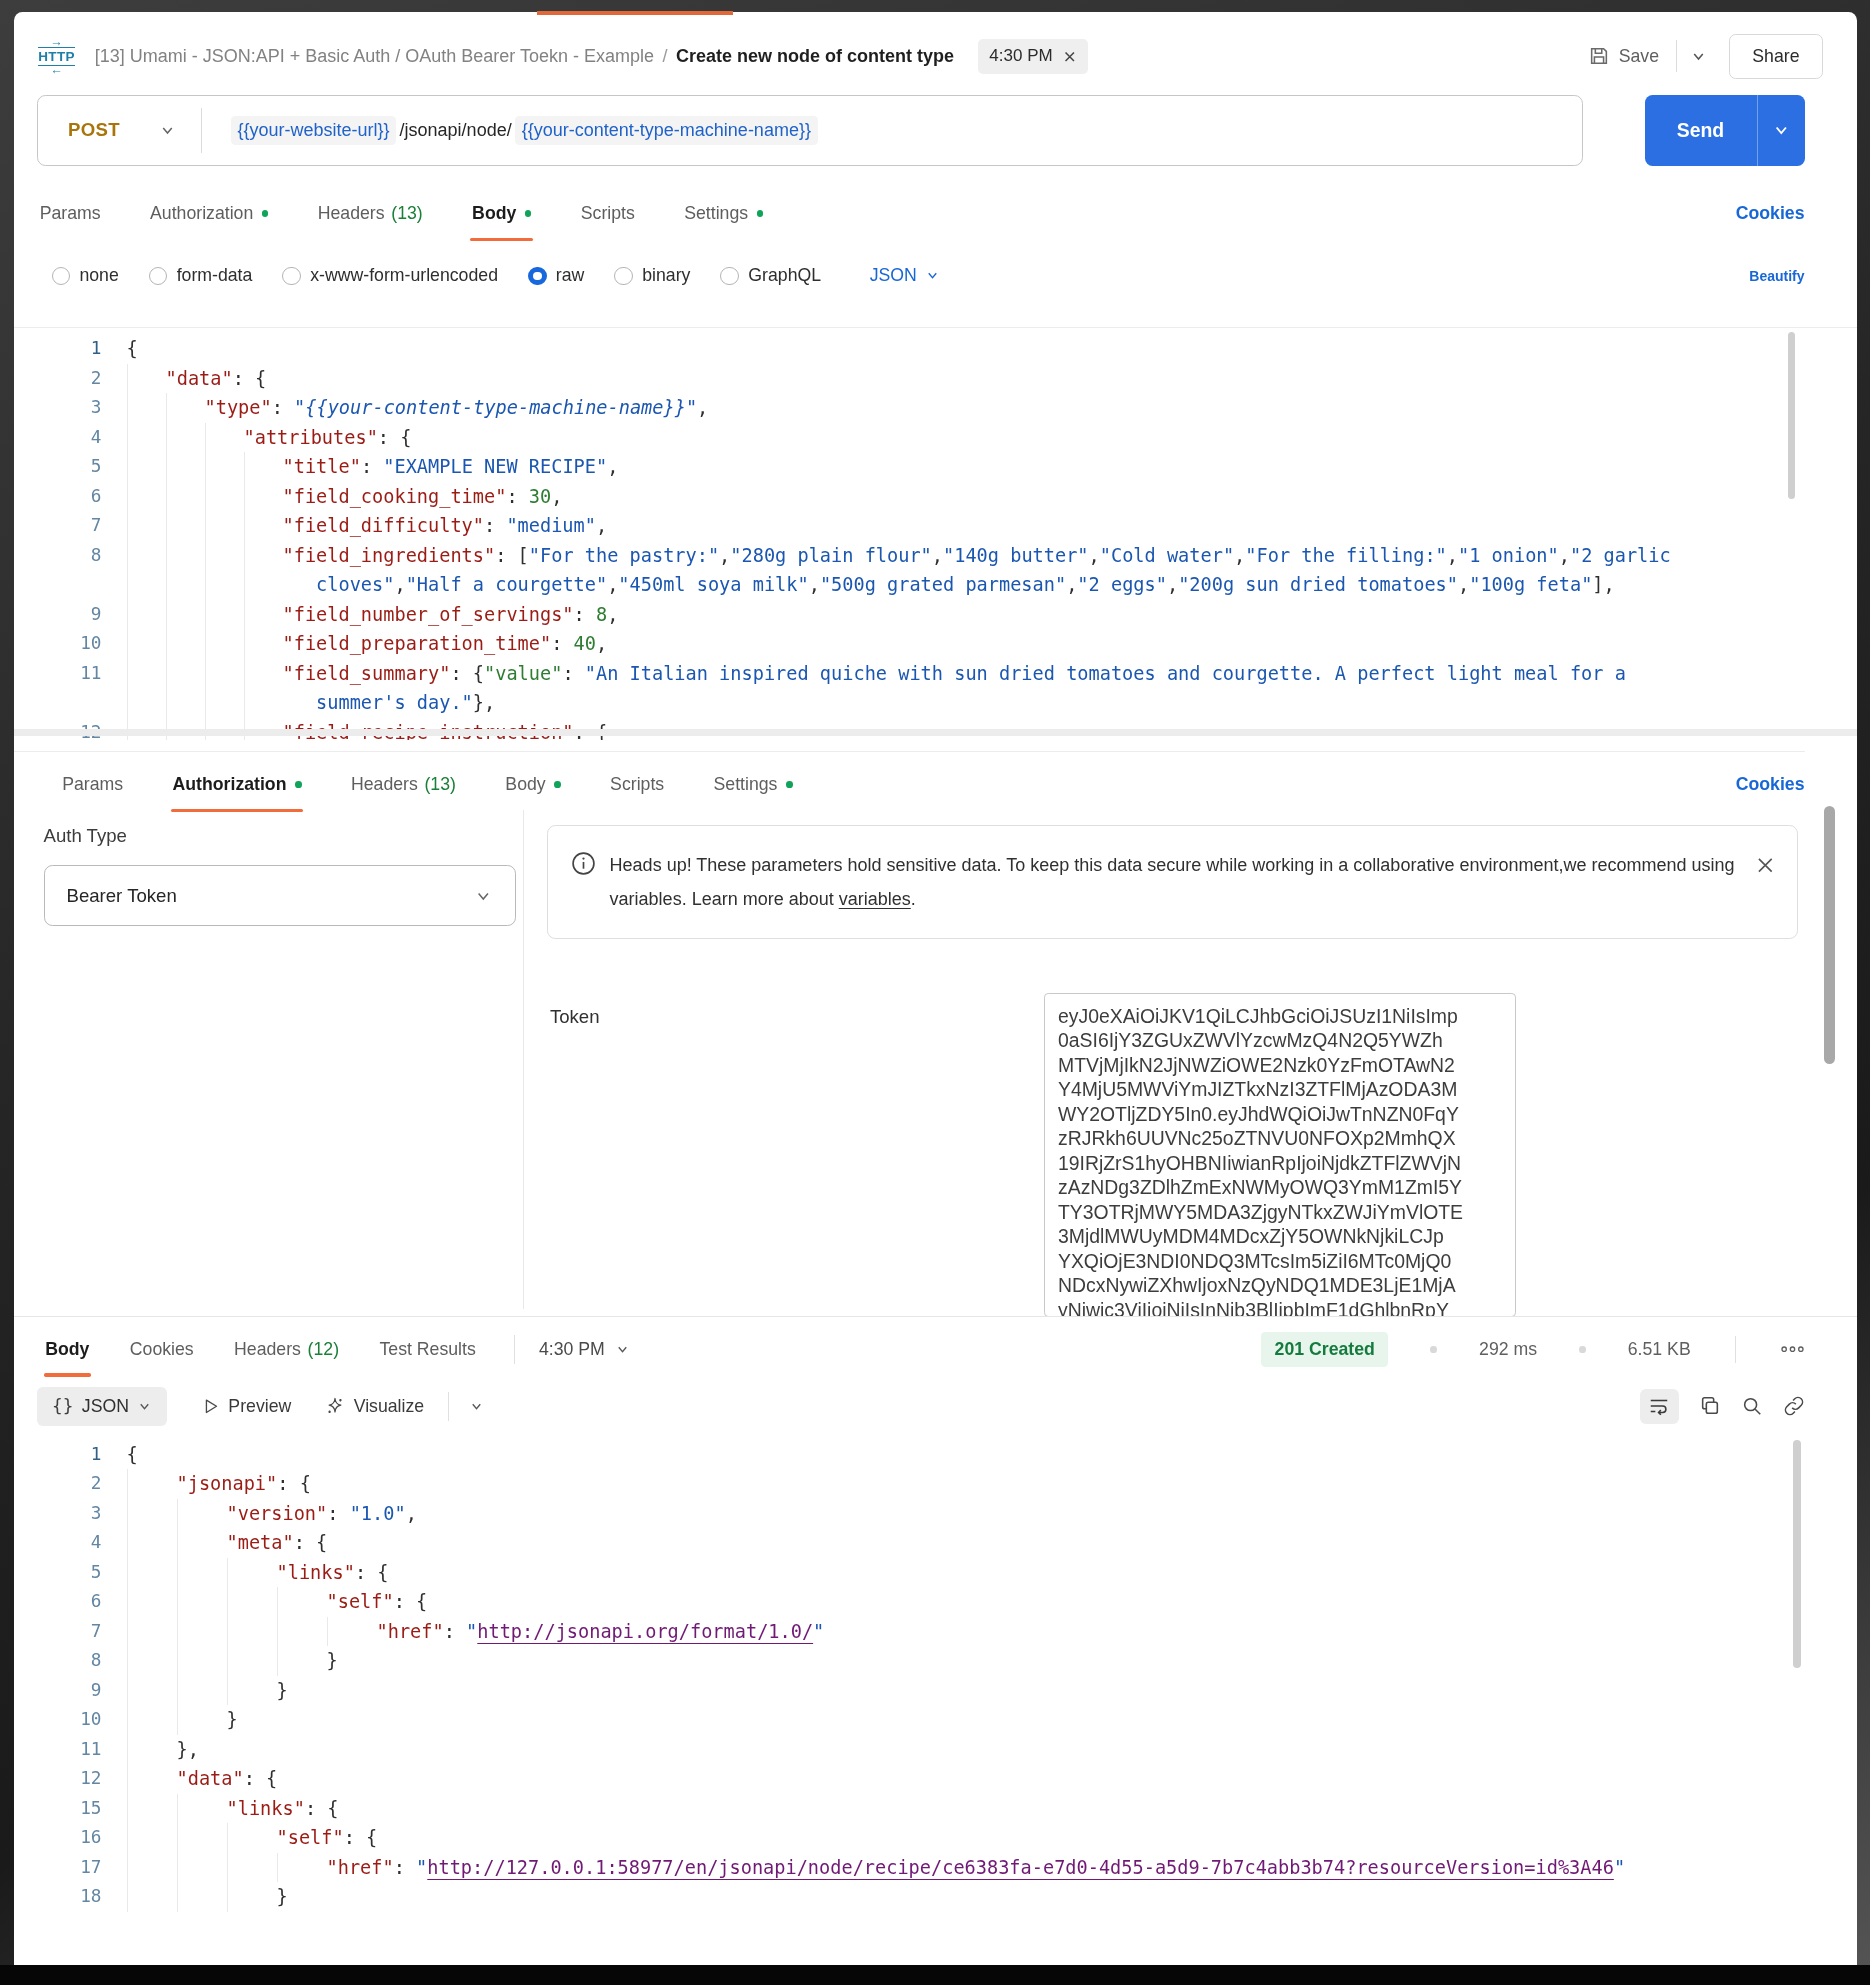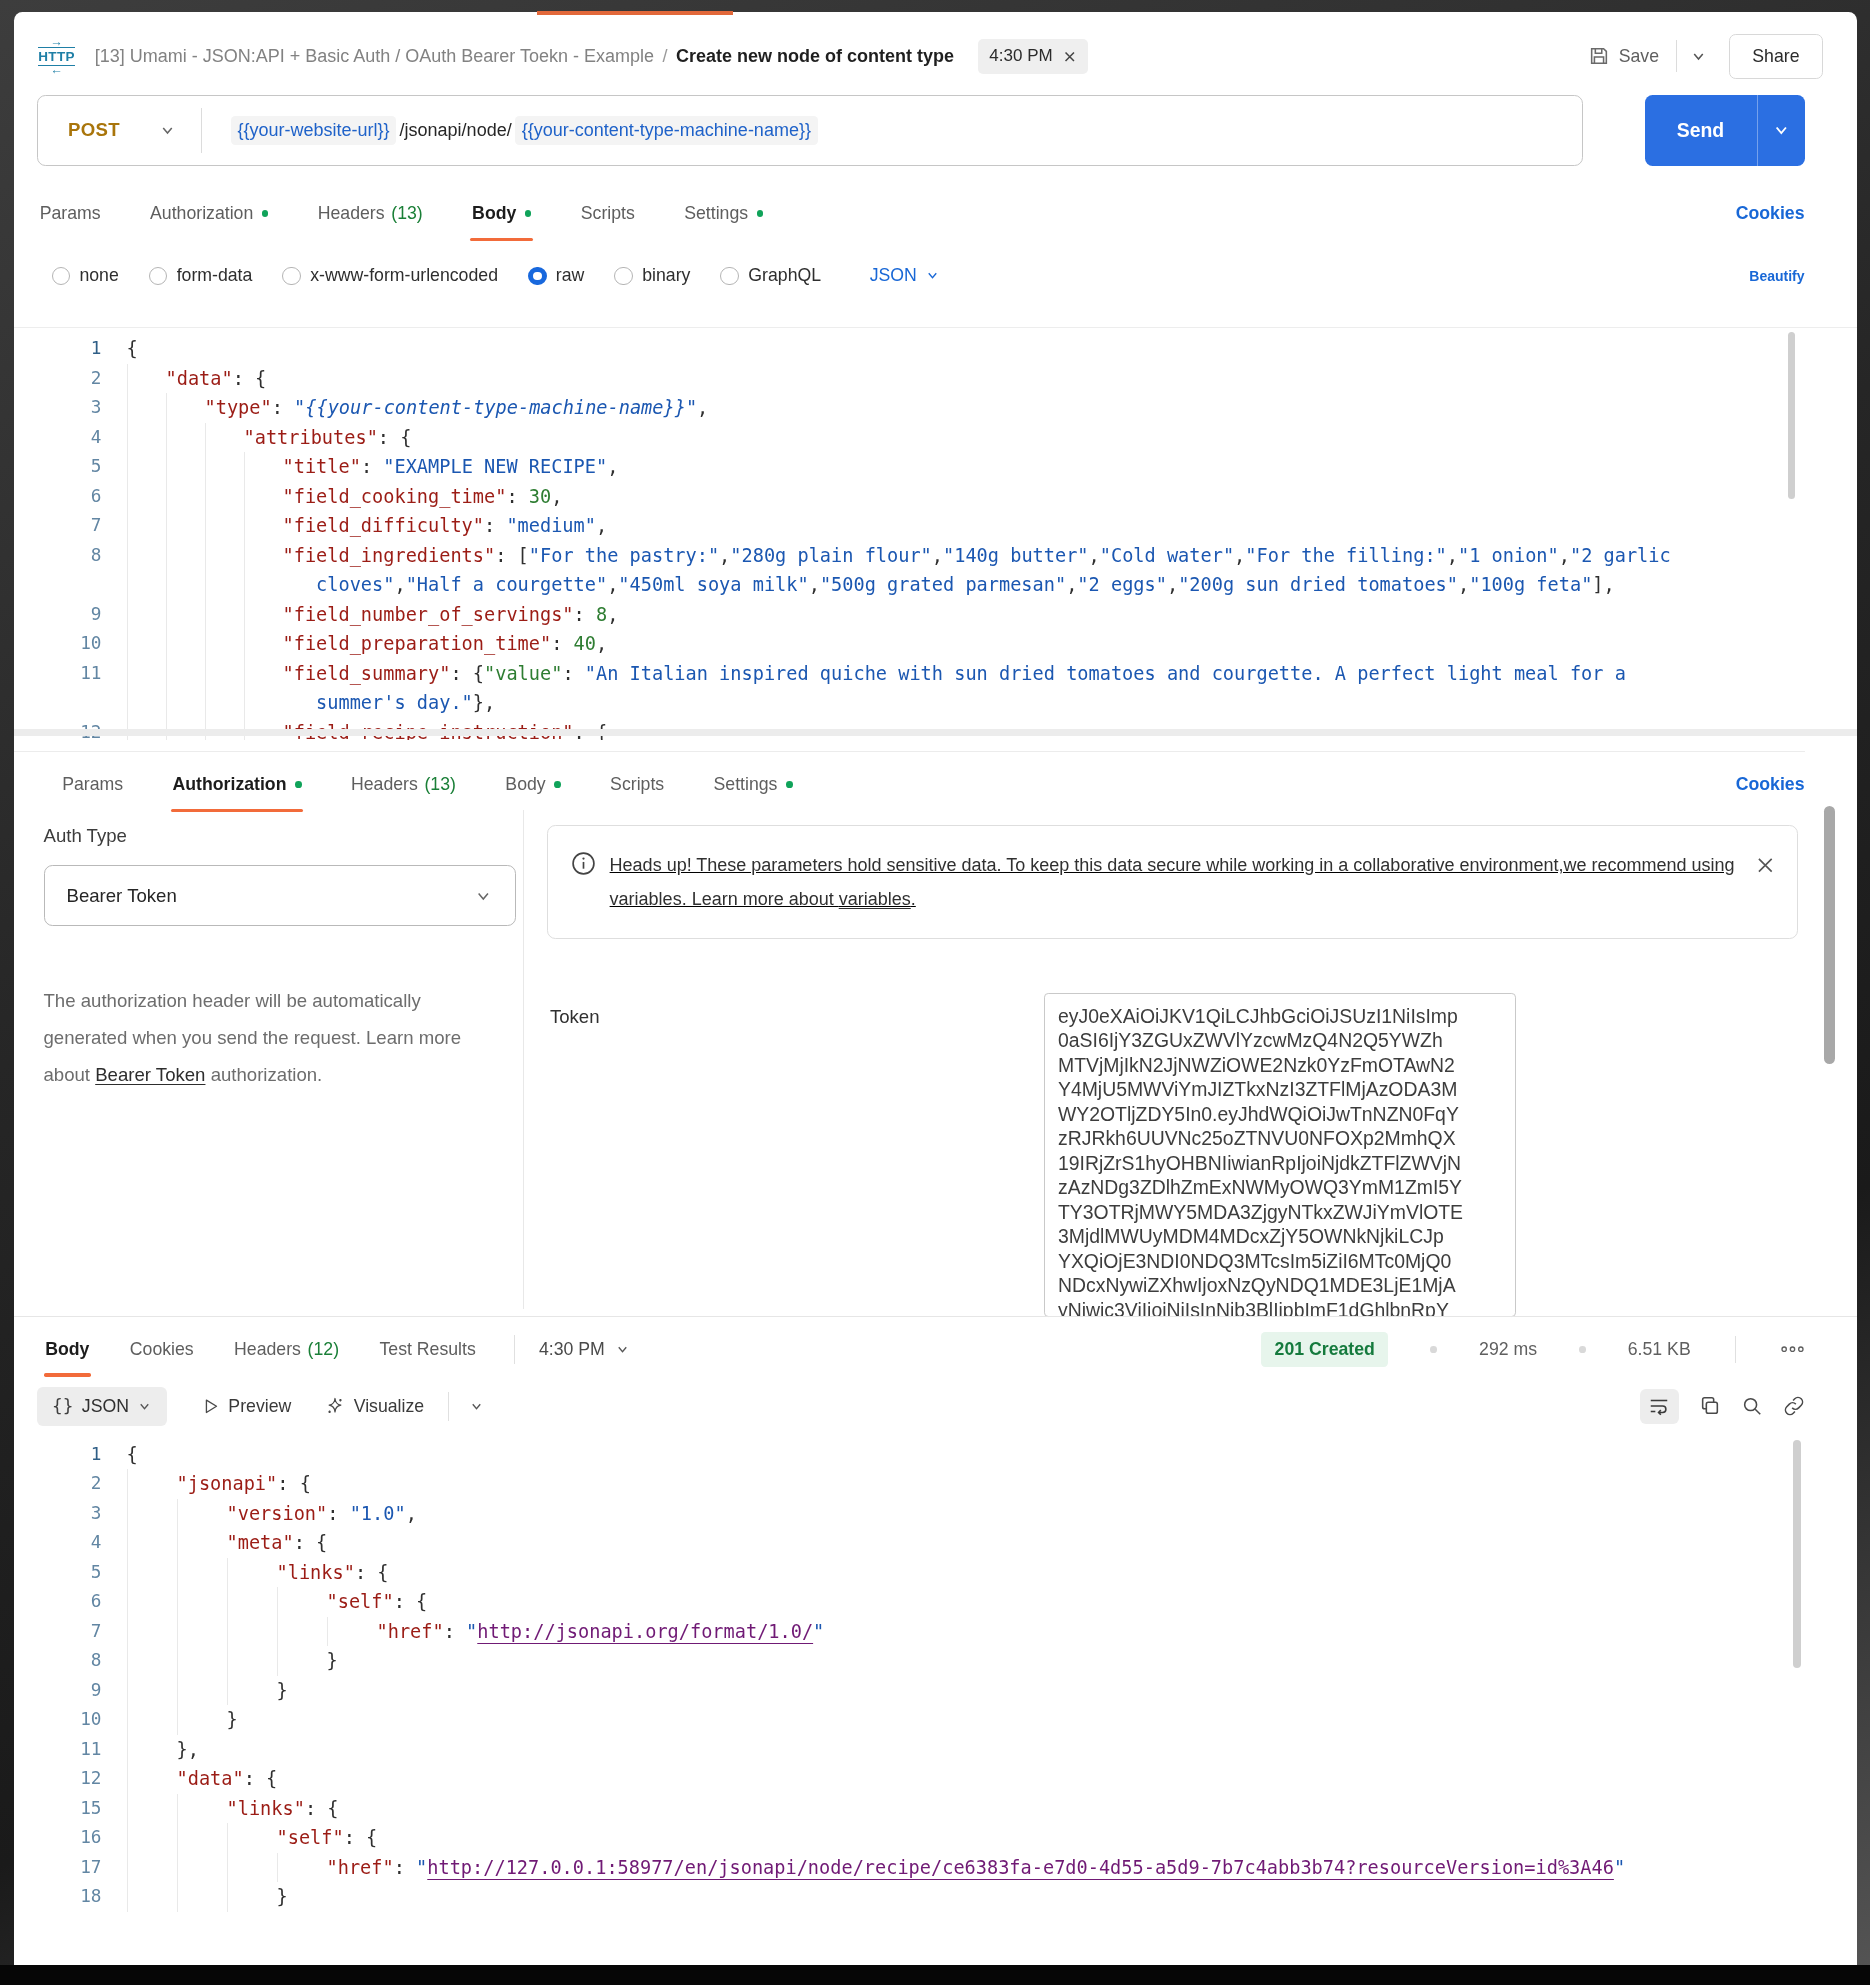--- a/index.html
+++ b/index.html
@@ -77,21 +77,21 @@
   
   .auth-body{position:absolute;top:798px;left:0;right:0;height:506px;}
   .auth-left{position:absolute;left:30px;top:0;width:472px;}
   .auth-type-label{font-size:18.6px;color:#3c3c3c;margin-top:15px;}
   .auth-select{margin-top:18.6px;height:59px;border:0.8px solid #b9b9b9;border-radius:8.4px;display:flex;align-items:center;padding:0 22px;font-size:18.6px;color:#262626;cursor:pointer;background:#fff;}
   .auth-select svg{margin-left:auto;}
   .auth-desc{margin-top:56px;font-size:18.6px;line-height:37px;color:#6d6d6d;width:447px;}
   .auth-desc a{color:#2d2d2d;text-decoration:underline;text-underline-offset:3.4px;cursor:pointer;}
   .auth-vdivider{position:absolute;left:509px;top:0;bottom:6.7px;width:0.8px;background:#e8e8e8;}
   .auth-right{position:absolute;left:533px;right:59px;top:0;bottom:0;}
-  .banner{position:relative;margin-top:15px;border:0.8px solid #dedede;border-radius:8.4px;padding:22px 59px 22px 23.6px;display:flex;text-decoration:underline;}
+  .banner{position:relative;margin-top:15px;border:0.8px solid #dedede;border-radius:8.4px;padding:22px 59px 22px 23.6px;display:flex;}
   .banner-icon{flex:0 0 auto;margin-right:13.5px;margin-top:3.4px;color:#444;}
   .banner-text{font-size:18px;line-height:34px;color:#303030;}
   .banner-text a{color:#303030;text-decoration:underline;text-underline-offset:3.4px;cursor:pointer;}
   .banner-close{position:absolute;right:22px;top:30px;color:#555;cursor:pointer;}
   .token-row{position:relative;margin-top:54px;}
   .token-label{position:absolute;left:3.4px;top:13.5px;font-size:18.6px;color:#303030;}
   .token-box{position:absolute;left:497px;top:0;width:472px;height:324px;border:0.8px solid #c9c9c9;border-radius:4.2px;padding:10px 3.4px 0 13.5px;box-sizing:border-box;font-size:19.4px;line-height:24.5px;color:#3d3d3d;overflow:hidden;word-break:break-all;white-space:pre-line;cursor:text;}
   .auth-scroll{position:absolute;left:1810px;top:794px;width:11.8px;height:258px;border-radius:5.9px;background:#a8a8a8;}
 
   
@@ -296,23 +296,20 @@
 
     <div class="auth-body">
       <div class="auth-left">
         <div class="auth-type-label">Auth Type</div>
         <div class="auth-select">
           <span>Bearer Token</span>
           <svg width="18.6" height="18.6" viewBox="0 0 20 20" fill="none" stroke="#666" stroke-width="1.6">
               <path d="M5 7l5 6 5-6"></path>
             </svg>
         </div>
-        <div class="auth-desc">
-          <span>The authorization header will be automatically generated when you send the request. Learn more about </span><a>Bearer Token</a><span> authorization.</span>
-        </div>
       </div>
       <div class="auth-vdivider"></div>
       <div class="auth-right">
         <div class="banner">
           <div class="banner-icon">
             <svg width="25" height="25" viewBox="0 0 24 24" fill="none" stroke="#444" stroke-width="1.6">
                 <circle cx="12" cy="12" r="10"></circle>
                 <path d="M12 10.5V17"></path>
                 <circle cx="12" cy="7.3" r="1.1" fill="#444" stroke="none"></circle>
               </svg>

